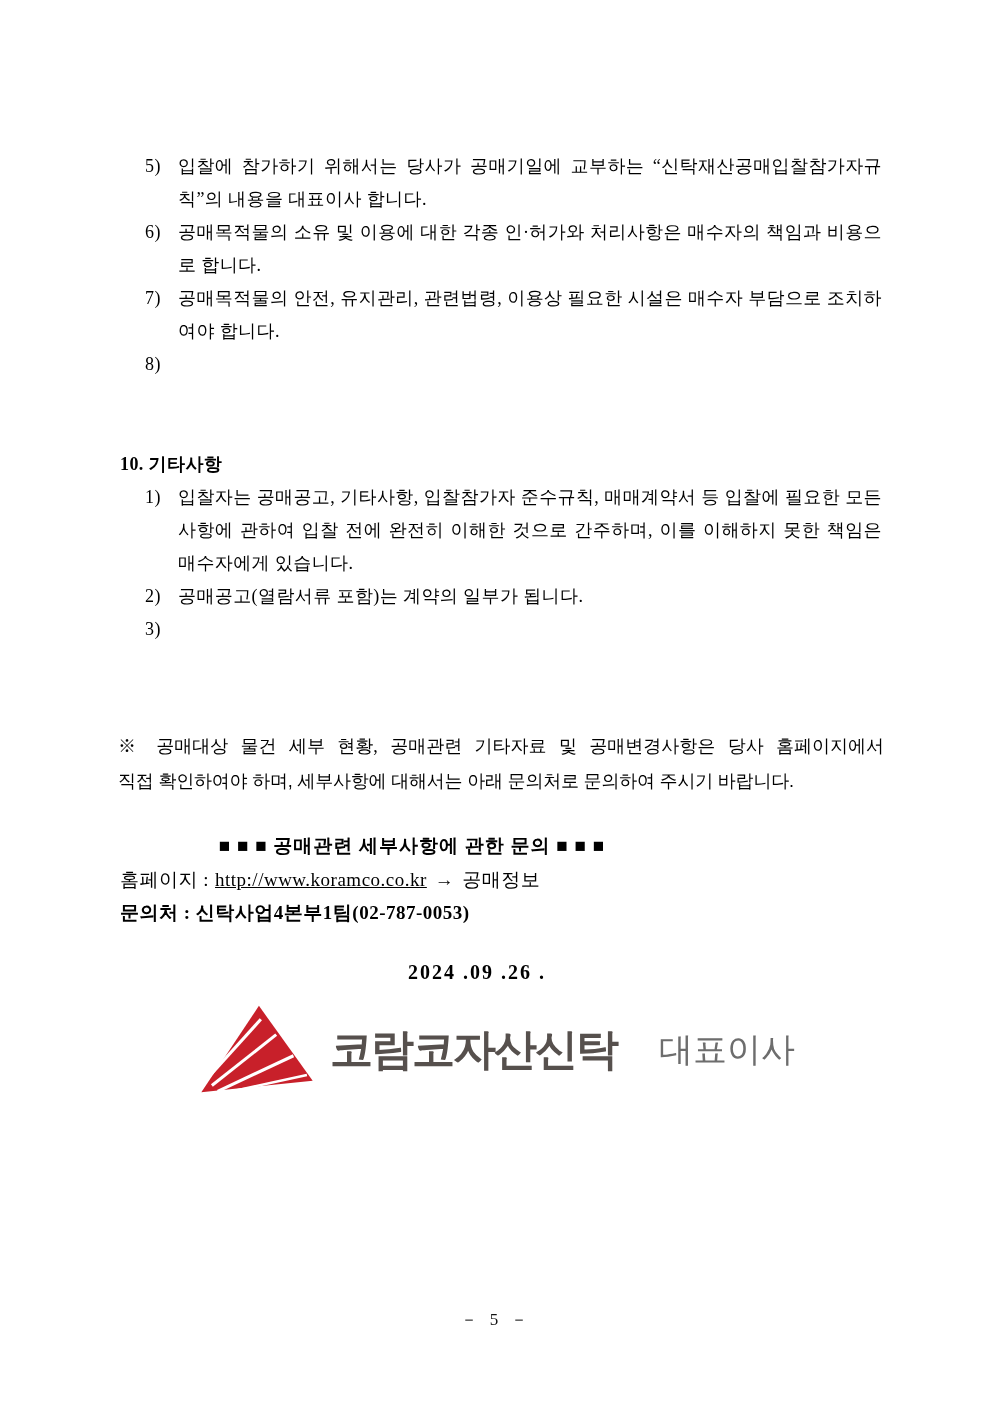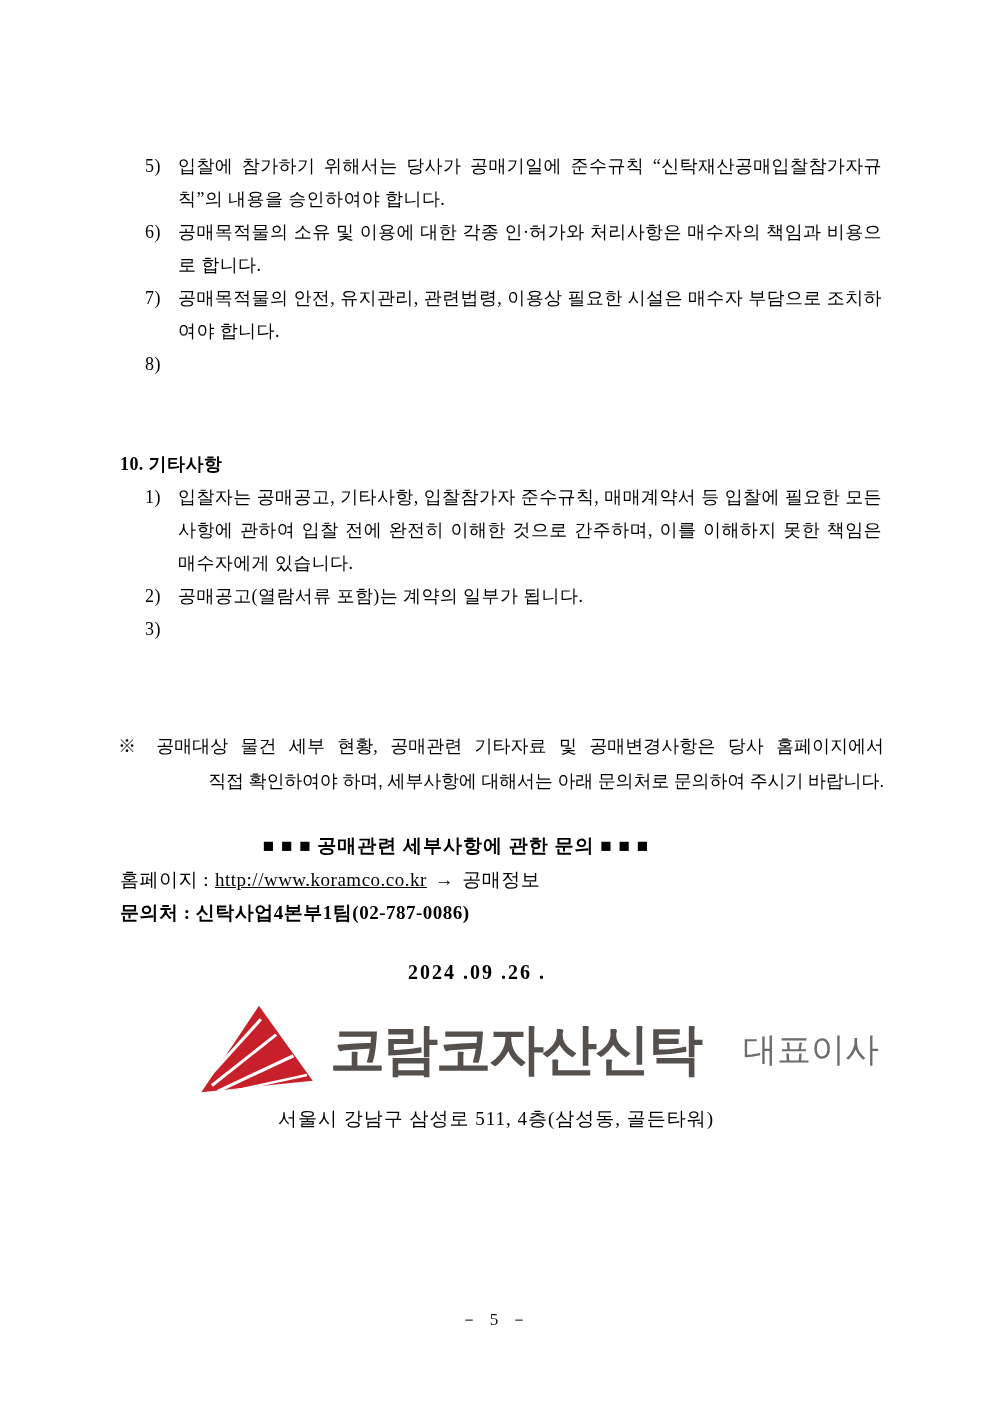--- a/index.html
+++ b/index.html
@@ -18,36 +18,36 @@
   #list-5-8 { left: 145px; top: 150px; width: 737px; }
   .li { position: relative; padding-left: 33px; text-align: justify; word-break: break-all; }
   .li .num { position: absolute; left: 0; top: 0; }
   
   #section-10 { position: absolute; left: 120px; top: 440px; width: 762px; font-size: 18px; line-height: 33px; letter-spacing: 0.4px; margin-top: 8px; }
   #section-10 .heading { font-weight: bold; }
   #section-10 .list { margin-left: 25px; width: 737px; }
   
   #note { position: absolute; left: 118px; top: 729px; width: 766px; line-height: 35px; }
   #note .note-line1 { font-size: 18px; text-align: justify; text-align-last: justify; word-break: break-all; }
-  #note .note-line2 { font-family: "Liberation Sans", sans-serif; font-size: 18px; letter-spacing: -0.2px; text-align: right; }
+  #note .note-line2 { font-family: "Liberation Sans", sans-serif; font-size: 18px; letter-spacing: -0.2px; }
   
-  #contact-title { position: absolute; left: 0; top: 833px; width: 824px; text-align: center; font-weight: bold; font-size: 19px; letter-spacing: 1px; padding-left: 44px; }
+  #contact-title { position: absolute; left: 0; top: 833px; width: 824px; text-align: center; font-weight: bold; font-size: 19px; letter-spacing: 1px; }
   #homepage-line { position: absolute; left: 120px; top: 867px; font-weight: normal; font-size: 19px; letter-spacing: 0.5px; }
   #homepage-line .url { color: #000000; text-decoration: underline; margin: 0 8px 0 6px; cursor: pointer; }
   #homepage-line .arrow { margin-right: 8px; }
   #inquiry-line { position: absolute; left: 120px; top: 900px; font-weight: bold; font-size: 19px; letter-spacing: 0.5px; }
   
   #doc-date { position: absolute; left: 0; top: 961px; width: 954px; text-align: center; font-weight: bold; font-size: 20px; letter-spacing: 2px; }
   
   #signature { position: absolute; left: 198px; top: 1000px; display: flex; align-items: center; height: 100px; }
   #logo-triangle { width: 118px; height: 96px; flex: 0 0 auto; }
   .company-name {
     font-family: "Liberation Sans", sans-serif;
     font-weight: bold;
-    font-size: 55px;
+    font-size: 43px;
     letter-spacing: -2px;
     color: #56504d;
     margin-left: 14px;
     white-space: nowrap;
     text-align: center;
   }
   .signer-role {
     font-family: "Liberation Sans", sans-serif;
     font-weight: normal;
     font-size: 34px;
@@ -60,21 +60,21 @@
   #page-number { position: absolute; left: 0; top: 1308px; width: 992px; text-align: center; font-size: 17px; letter-spacing: 4px; color: #111; }
 </style>
 </head>
 <body>
 
 <div class="page">
 
   <div id="list-5-8" class="body-list">
     <div class="li">
       <span class="num">5)</span>
-      <span class="txt">입찰에 참가하기 위해서는 당사가 공매기일에 준수규칙 “신탁재산공매입찰참가자규칙”의 내용을 승인하여야 합니다.</span>
+      <span class="txt">입찰에 참가하기 위해서는 당사가 공매기일에 교부하는 “신탁재산공매입찰참가자규칙”의 내용을 대표이사 합니다.</span>
     </div>
     <div class="li">
       <span class="num">6)</span>
       <span class="txt">공매목적물의 소유 및 이용에 대한 각종 인·허가와 처리사항은 매수자의 책임과 비용으로 합니다.</span>
     </div>
     <div class="li">
       <span class="num">7)</span>
       <span class="txt">공매목적물의 안전, 유지관리, 관련법령, 이용상 필요한 시설은 매수자 부담으로 조치하여야 합니다.</span>
     </div>
     <div class="li">
@@ -103,33 +103,32 @@
     <div class="note-line1">※ 공매대상 물건 세부 현황, 공매관련 기타자료 및 공매변경사항은 당사 홈페이지에서</div>
     <div class="note-line2">직접 확인하여야 하며, 세부사항에 대해서는 아래 문의처로 문의하여 주시기 바랍니다.</div>
   </div>
 
   <div id="contact-title">■ ■ ■  공매관련  세부사항에  관한  문의 ■ ■ ■</div>
 
   <div id="homepage-line">
     <span>홈페이지 :</span><a class="url">http://www.koramco.co.kr</a><span class="arrow">→</span><span>공매정보</span>
   </div>
 
-  <div id="inquiry-line">문의처 : 신탁사업4본부1팀(02-787-0086)</div>
+  <div id="inquiry-line">문의처 : 신탁사업4본부1팀(02-787-0053)</div>
 
   <div id="doc-date">2024 .09 .26 .</div>
 
   <div id="signature">
     <svg id="logo-triangle" viewBox="0 0 120 100" xmlns="http://www.w3.org/2000/svg" aria-hidden="true">
       <polygon points="62,4 118,82 2,94" fill="#c8202a"></polygon>
       <line x1="8" y1="80" x2="64" y2="18" stroke="#ffffff" stroke-width="3.2"></line>
       <line x1="13" y1="87" x2="80" y2="34" stroke="#ffffff" stroke-width="3.2"></line>
       <line x1="19" y1="93" x2="98" y2="56" stroke="#ffffff" stroke-width="3.2"></line>
       <line x1="30" y1="94" x2="112" y2="76" stroke="#ffffff" stroke-width="2.6"></line>
     </svg>
     <span class="company-name">코람코자산신탁</span>
     <span class="signer-role">대표이사</span>
   </div>
 
-  <div id="address">서울시  강남구  삼성로  511,  4층(삼성동,  골든타워)</div>
 
   <div id="page-number">－ 5 －</div>
 
 </div>
 
 </body></html>

